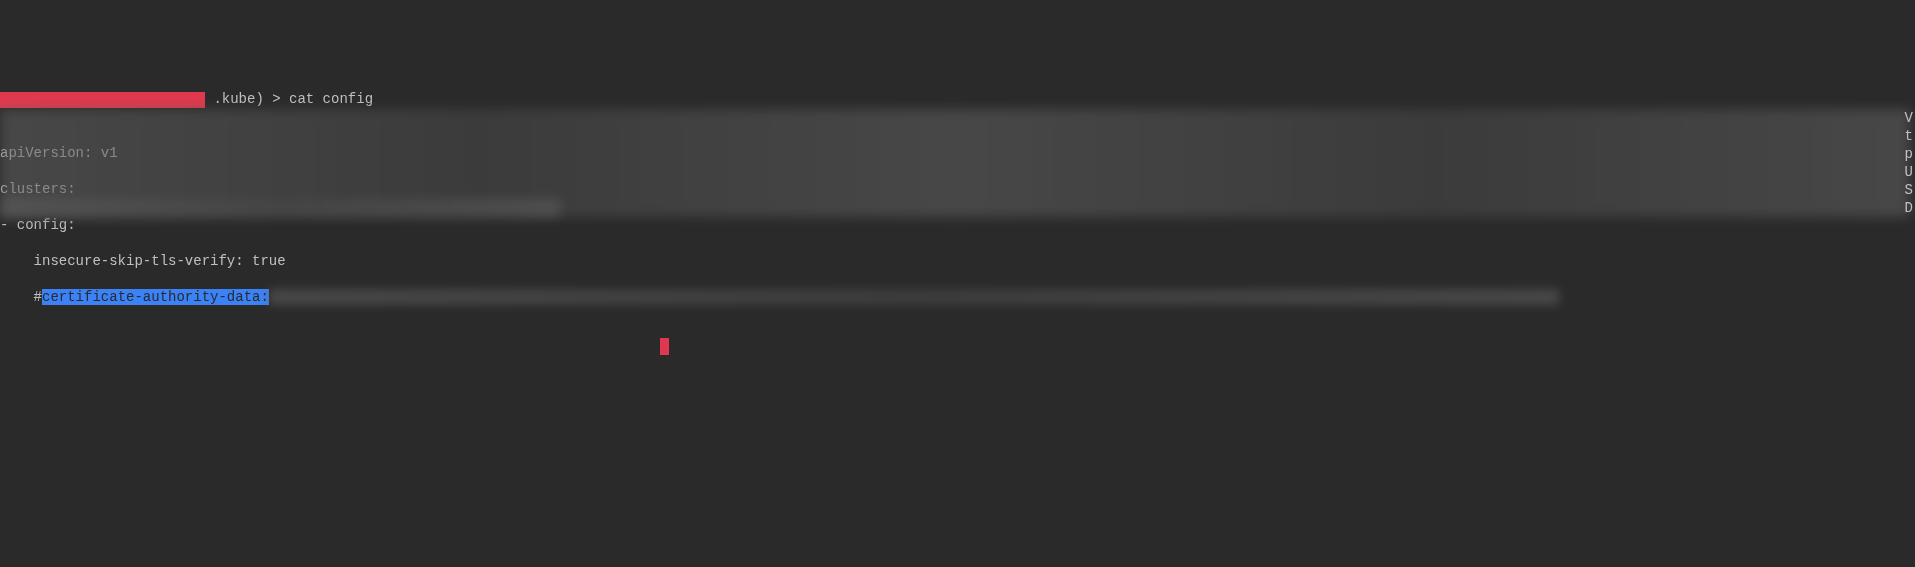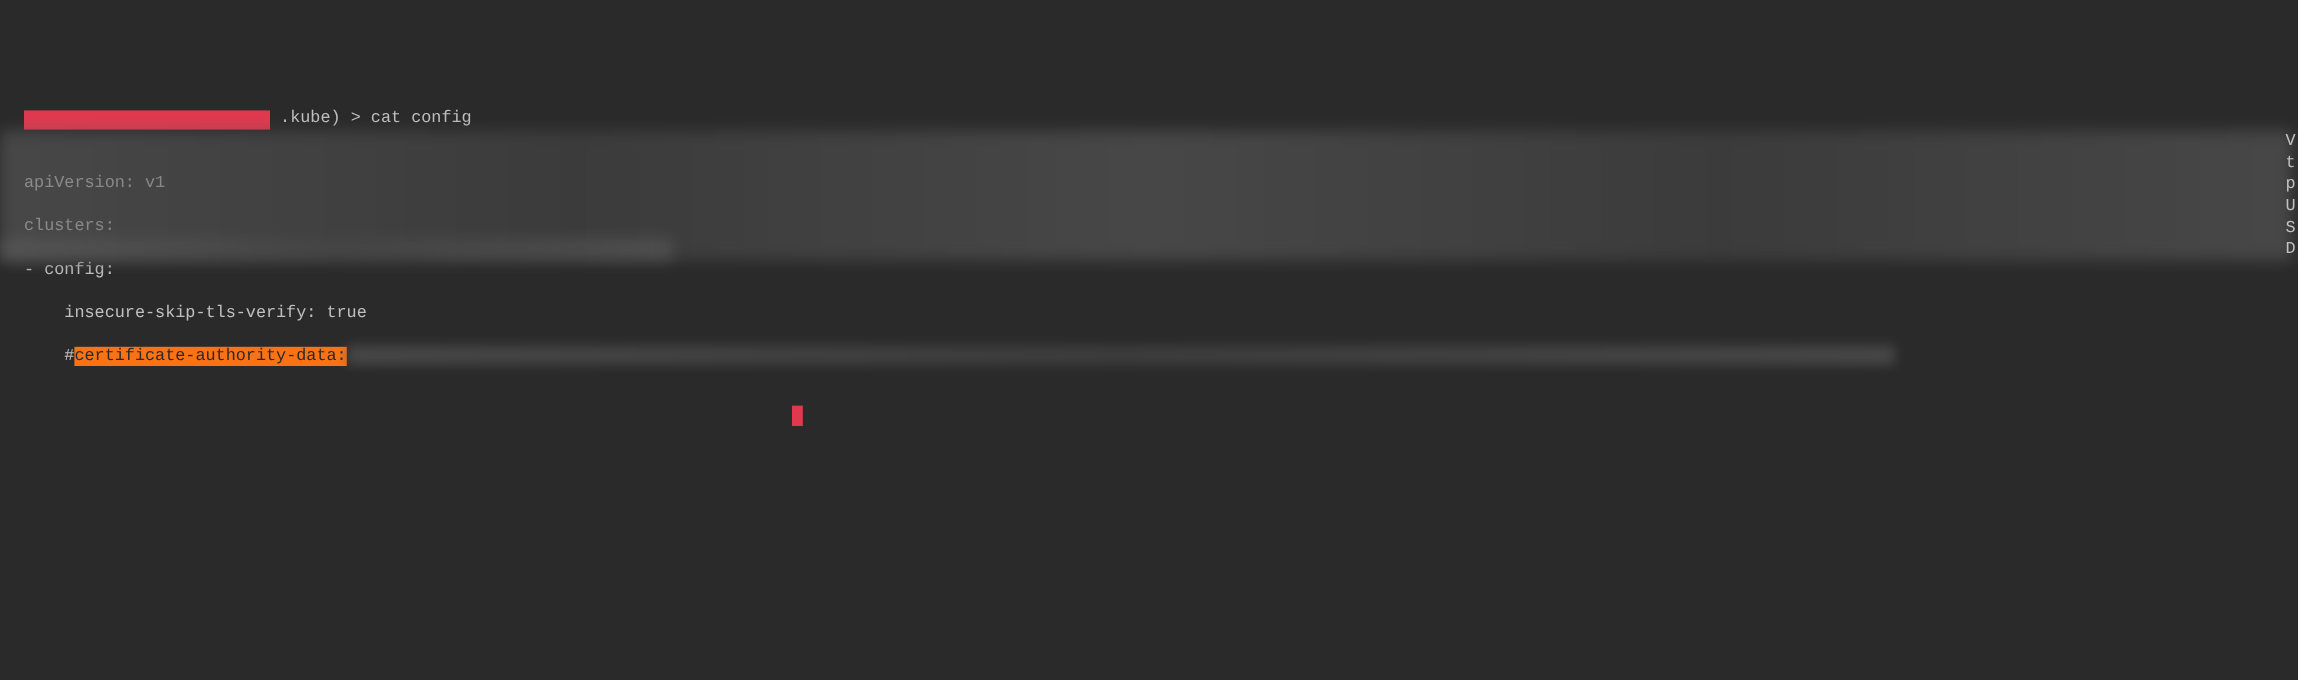--- a/index.html
+++ b/index.html
@@ -18,38 +18,37 @@
       overflow: hidden;
       white-space: pre;
       position: relative;
     }
     .redact-red {
       background: #e0394f;
       color: #e0394f;
       display: inline-block;
     }
     .highlight {
-      background: #f97316;
+      background: #3b82f6;
       color: #2a2a2a;
     }
     .edge-chars {
       position: absolute;
       right: 2px;
       color: #c0c0c0;
     }
     .tiny-red-cursor {
       position: absolute;
       width: 9px;
       height: 17px;
       background: #e0394f;
     }
     .line {
       display: block;
       height: 18px;
-      margin-left: 20px;
     }
     .blur-segment {
       display: inline-block;
       filter: blur(5px);
       opacity: 0.55;
       background: linear-gradient(90deg, #606060, #4c4c4c, #606060);
     }
   </style>
 </head>
 <body>

